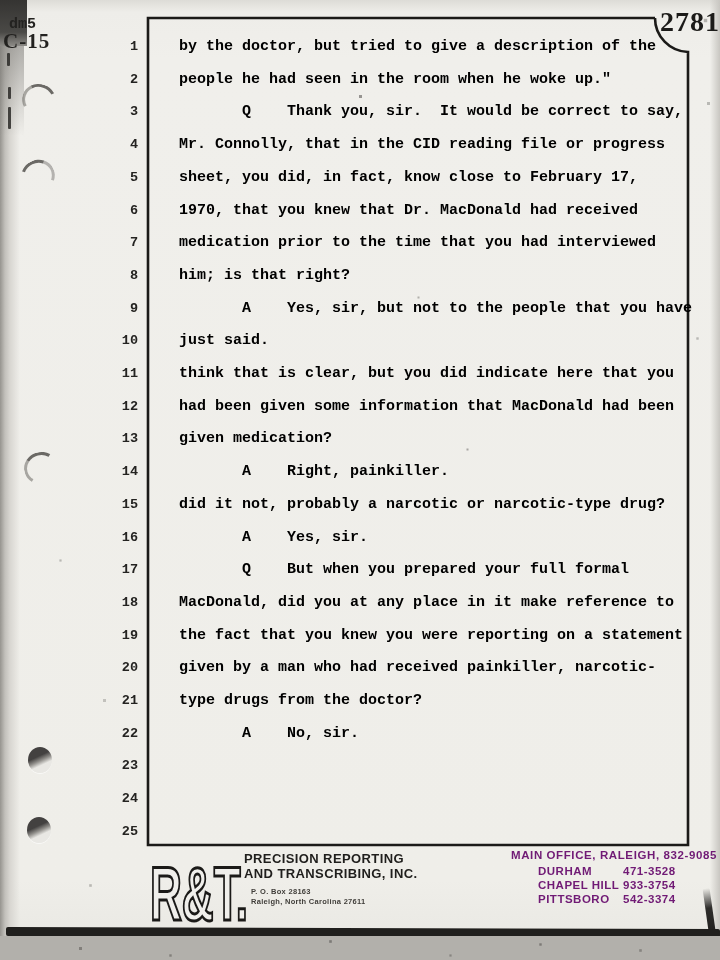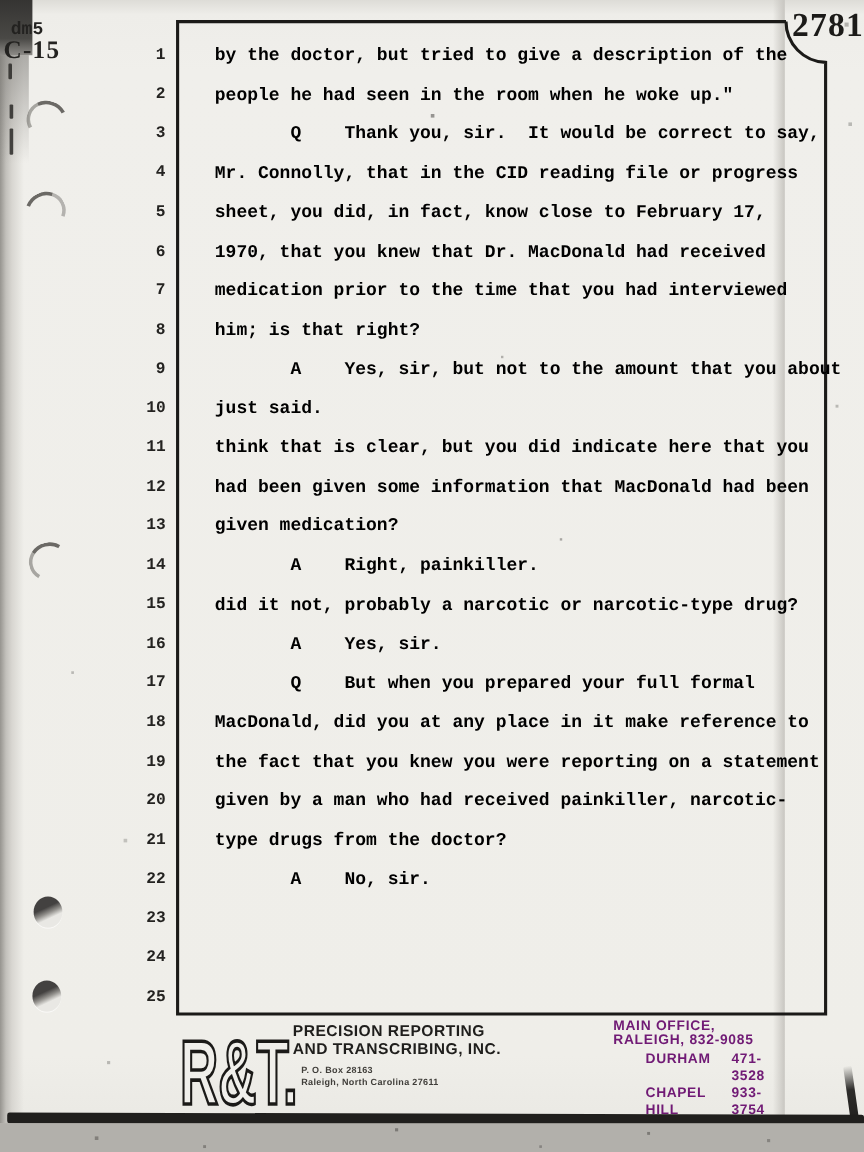--- a/index.html
+++ b/index.html
@@ -1,21 +1,21 @@
 <!DOCTYPE html>
 <html><head>
 <meta charset="utf-8">
 <style>
   html,body{margin:0;padding:0;}
   body{
     width:720px;height:960px;position:relative;overflow:hidden;
     background:#b4b2ad;
     font-family:"Liberation Sans",sans-serif;
   }
-  .page{position:absolute;left:0;top:0;width:654px;height:960px;}
+  .page{position:absolute;left:0;top:0;width:720px;height:960px;}
 
   
   .paper{
     position:absolute;left:0;top:0;width:720px;height:936px;
     background:linear-gradient(180deg,#dddcd7 0,#eeede9 12px,#f0efeb 60px,#efeee9 880px,#eae9e4 936px);
   }
   
   .edge-left{
     position:absolute;left:0;top:0;width:20px;height:936px;
     background:linear-gradient(90deg,#96948f 0,#c2c0bb 5px,#d8d6d1 10px,rgba(216,214,209,0) 20px);
@@ -189,21 +189,21 @@
     </div>
   <div class="transcript-col">
       <div class="tl">by the doctor, but tried to give a description of the</div>
       <div class="tl">people he had seen in the room when he woke up."</div>
       <div class="tl">       Q    Thank you, sir.  It would be correct to say,</div>
       <div class="tl">Mr. Connolly, that in the CID reading file or progress</div>
       <div class="tl">sheet, you did, in fact, know close to February 17,</div>
       <div class="tl">1970, that you knew that Dr. MacDonald had received</div>
       <div class="tl">medication prior to the time that you had interviewed</div>
       <div class="tl">him; is that right?</div>
-      <div class="tl">       A    Yes, sir, but not to the amount that you about</div>
+      <div class="tl">       A    Yes, sir, but not to the people that you have</div>
       <div class="tl">just said.</div>
       <div class="tl">think that is clear, but you did indicate here that you</div>
       <div class="tl">had been given some information that MacDonald had been</div>
       <div class="tl">given medication?</div>
       <div class="tl">       A    Right, painkiller.</div>
       <div class="tl">did it not, probably a narcotic or narcotic-type drug?</div>
       <div class="tl">       A    Yes, sir.</div>
       <div class="tl">       Q    But when you prepared your full formal</div>
       <div class="tl">MacDonald, did you at any place in it make reference to</div>
       <div class="tl">the fact that you knew you were reporting on a statement</div>

